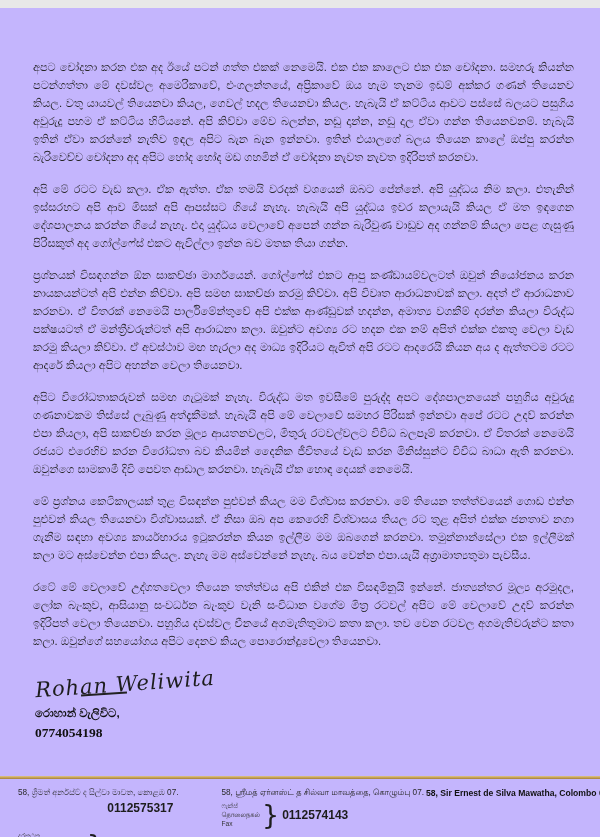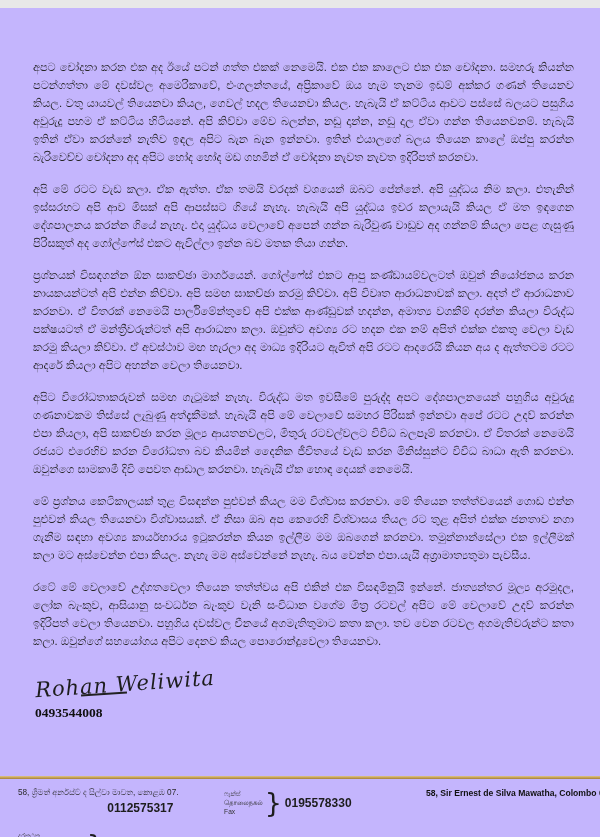--- a/index.html
+++ b/index.html
@@ -114,21 +114,22 @@
     <p class="para">අපට චෝදනා කරන එක අද ඊයේ පටන් ගත්ත එකක් නෙමෙයි. එක එක කාලෙට එක එක චෝදනා. සමහරු කියන්න පටන්ගත්තා මේ දවස්වල අමෙරිකාවේ, එංගලන්තයේ, අප්‍රිකාවේ ඔය හැම තැනම ඉඩම් අක්කර ගණන් තියෙනව කියල. වතු යායවල් තියෙනවා කියල, ගෙවල් හදල තියෙනවා කියල. හැබැයි ඒ කට්ටිය ආවට පස්සේ බලයට පසුගිය අවුරුදු පහම ඒ කට්ටිය හිටියනේ. අපි කිව්වා මේව බලන්න, නඩු දාන්න, නඩු දාල ඒවා ගන්න තියෙනවනම්. හැබැයි ඉතින් ඒවා කරන්නේ නැතිව ඉඳල අපිට බැන බැන ඉන්නවා. ඉතින් එයාලගේ බලය තියෙන කාලේ ඔප්පු කරන්න බැරිවෙච්ච චෝදනා අද අපිට හෝද හෝද මඩ ගහමින් ඒ චෝදනා නැවත නැවත ඉදිරිපත් කරනවා.</p>
     <p class="para">අපි මේ රටට වැඩ කලා. ඒක ඇත්ත. ඒක තමයි වරදක් වශයෙන් ඔබට පේන්නේ. අපි යුද්ධය නිම කලා. එතැනින් ඉස්සරහට අපි ආව මිසක් අපි ආපස්සට ගියේ නැහැ. හැබැයි අපි යුද්ධය ඉවර කලායැයි කියල ඒ මත ඉඳගෙන දේශපාලනය කරන්න ගියේ නැහැ. එදා යුද්ධය වෙලාවේ අපෙන් ගන්න බැරිවුණ වාඩුව අද ගන්නම් කියලා පෙළ ගැසුණු පිරිසකුත් අද ගෝල්ෆේස් එකට ඇවිල්ලා ඉන්න බව මතක තියා ගන්න.</p>
     <p class="para">ප්‍රශ්නයක් විසඳගන්න ඕන සාකච්ඡා මාර්ගයෙන්. ගෝල්ෆේස් එකට ආපු කණ්ඩායම්වලටත් ඔවුන් නියෝජනය කරන නායකයන්ටත් අපි එන්න කිව්වා. අපි සමඟ සාකච්ඡා කරමු කිව්වා. අපි විවෘත ආරාධනාවක් කලා. අදත් ඒ ආරාධනාව කරනවා. ඒ විතරක් නෙමෙයි පාර්ලිමේන්තුවේ අපි එක්ක ආණ්ඩුවක් හදන්න, අමාත්‍ය වගකීම් දරන්න කියලා විරුද්ධ පක්ෂයටත් ඒ මන්ත්‍රීවරුන්ටත් අපි ආරාධනා කලා. ඔවුන්ට අවශ්‍ය රට හදන එක නම් අපිත් එක්ක එකතු වෙලා වැඩ කරමු කියලා කිව්වා. ඒ අවස්ථාව මඟ හැරලා අද මාධ්‍ය ඉදිරියට ඇවිත් අපි රටට ආදරෙයි කියන අය ද ඇත්තටම රටට ආදරේ කියලා අපිට අහන්න වෙලා තියෙනවා.</p>
     <p class="para">අපිට විරෝධතාකරුවන් සමඟ ගැටුමක් නැහැ. විරුද්ධ මත ඉවසීමේ පුරුද්ද අපට දේශපාලනයෙන් පහුගිය අවුරුදු ගණනාවකම තිස්සේ ලැබුණු අත්දැකීමක්. හැබැයි අපි මේ වෙලාවේ සමහර පිරිසක් ඉන්නවා අපේ රටට උදව් කරන්න එපා කියලා, අපි සාකච්ඡා කරන මූල්‍ය ආයතනවලට, මිතුරු රටවල්වලට විවිධ බලපෑම් කරනවා. ඒ විතරක් නෙමෙයි රජයට එරෙහිව කරන විරෝධතා බව කියමින් දෛනික ජීවිතයේ වැඩ කරන මිනිස්සුන්ට විවිධ බාධා ඇති කරනවා. ඔවුන්ගෙ සාමකාමී දිවි පෙවත ආඩාල කරනවා. හැබැයි ඒක හොඳ දෙයක් නෙමෙයි.</p>
     <p class="para">මේ ප්‍රශ්නය කෙටිකාලයක් තුළ විසඳන්න පුළුවන් කියල මම විශ්වාස කරනවා. මේ තියෙන තත්ත්වයෙන් ගොඩ එන්න පුළුවන් කියල තියෙනවා විශ්වාසයක්. ඒ නිසා ඔබ අප කෙරෙහි විශ්වාසය තියල රට තුළ අපිත් එක්ක ජනතාව නගා ගැනීම සඳහා අවශ්‍ය කාර්යභාරය ඉටුකරන්න කියන ඉල්ලීම මම ඔබගෙන් කරනවා. තමුන්නාන්සේලා එක ඉල්ලීමක් කලා මට අස්වෙන්න එපා කියල. නැහැ මම අස්වෙන්නේ නැහැ. බය වෙන්න එපා.යැයි අග්‍රාමාත්‍යතුමා පැවසීය.</p>
     <p class="para">රටේ මේ වෙලාවේ උද්ගතවෙලා තියෙන තත්ත්වය අපි එකින් එක විසඳමිනුයි ඉන්නේ. ජාත්‍යන්තර මූල්‍ය අරමුදල, ලෝක බැංකුව, ආසියානු සංවර්ධන බැංකුව වැනි සංවිධාන වගේම මිත්‍ර රටවල් අපිට මේ වෙලාවේ උදව් කරන්න ඉදිරිපත් වෙලා තියෙනවා. පහුගිය දවස්වල චීනයේ අගමැතිතුමාට කතා කලා. තව වෙන රටවල අගමැතිවරුන්ට කතා කලා. ඔවුන්ගේ සහයෝගය අපිට දෙනව කියල පොරොන්දුවෙලා තියෙනවා.</p>
 
     <div class="sign-block">
       <div class="signature">Rohan Weliwita</div>
       <div class="sig-underline"></div>
-      <div class="phone-line">0493544008</div>
+      <div class="name-line">රොහාන් වැලිවිට,</div>
+      <div class="phone-line">0774054198</div>
     </div>
   </div>
 
   <div class="footer-rule"></div>
 
   <div class="footer">
 
     <div class="f-col left">
       <div class="addr">58, ශ්‍රීමත් අර්නස්ට් ද සිල්වා මාවත, කොළඹ 07.</div>
       <div class="contact-row">
@@ -140,29 +141,30 @@
         <div class="brace">}</div>
         <div class="numbers">
           <span>0112575317</span>
           <span class="num-divider"></span>
           <span>0132487210</span>
         </div>
       </div>
     </div>
 
     <div class="f-col mid">
+      <div class="addr">58, ஸ்ரீமத் ஏர்னஸ்ட் த சில்வா மாவத்தை, கொழும்பு 07.</div>
       <div class="contact-row">
         <div class="labels">
           <span>ෆැක්ස්</span>
           <span>தொலைநகல்</span>
           <span>Fax</span>
         </div>
         <div class="brace">}</div>
         <div class="numbers">
-          <span>0195578330</span>
+          <span>0112574143</span>
         </div>
       </div>
     </div>
 
     <div class="f-col right">
       <div class="addr-en">58, Sir Ernest de Silva Mawatha, Colombo 07.</div>
     </div>
 
   </div>
 

